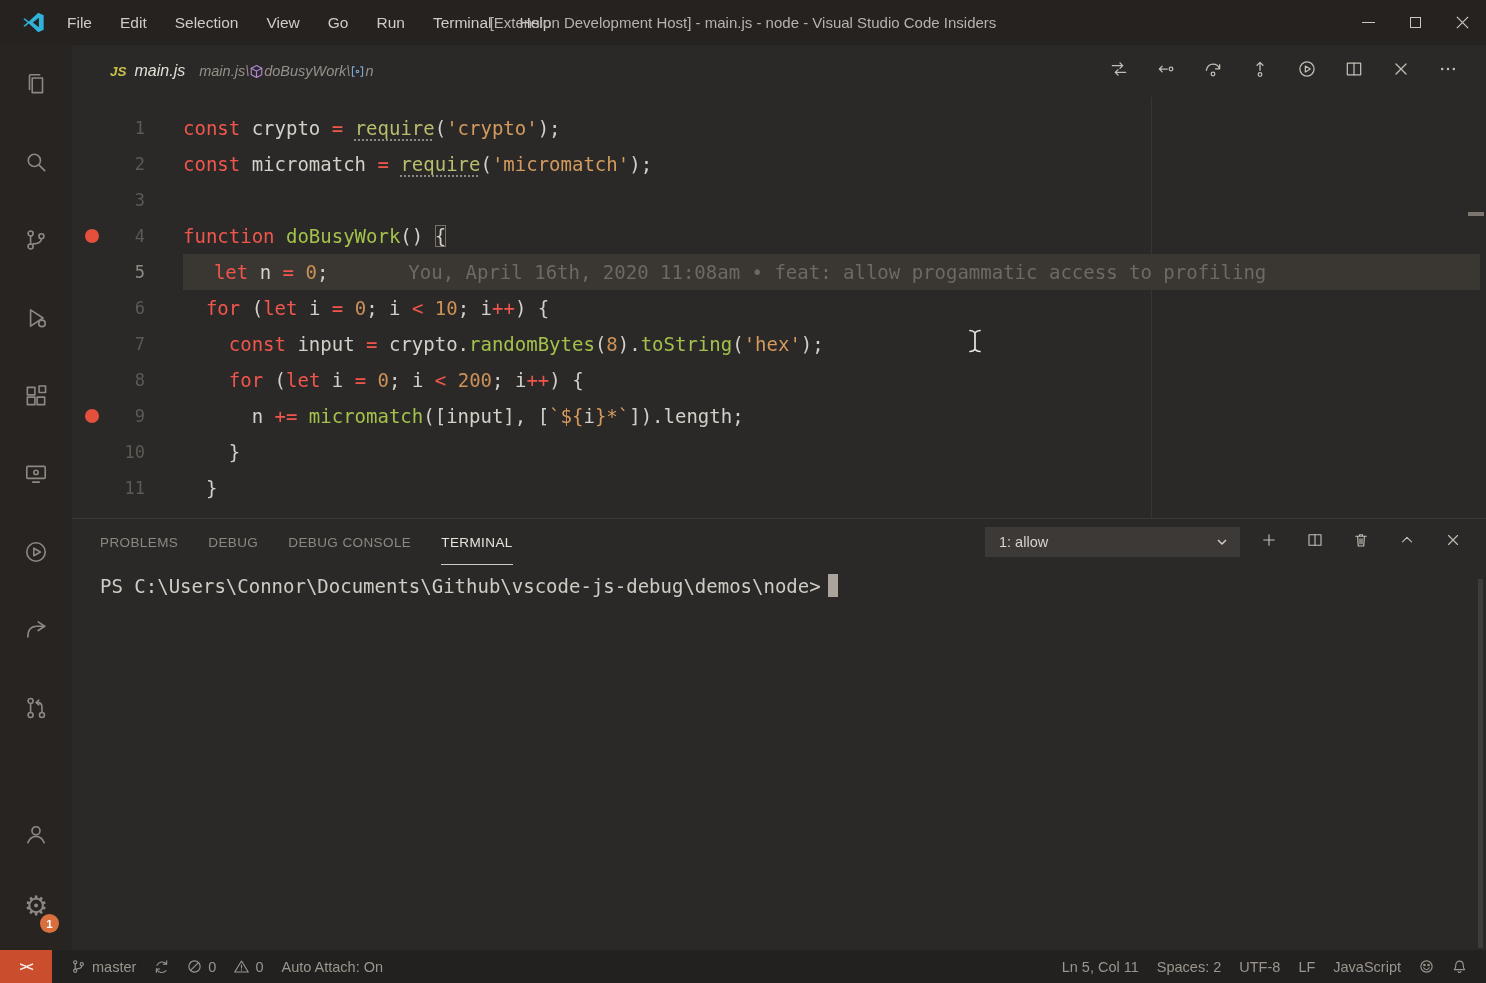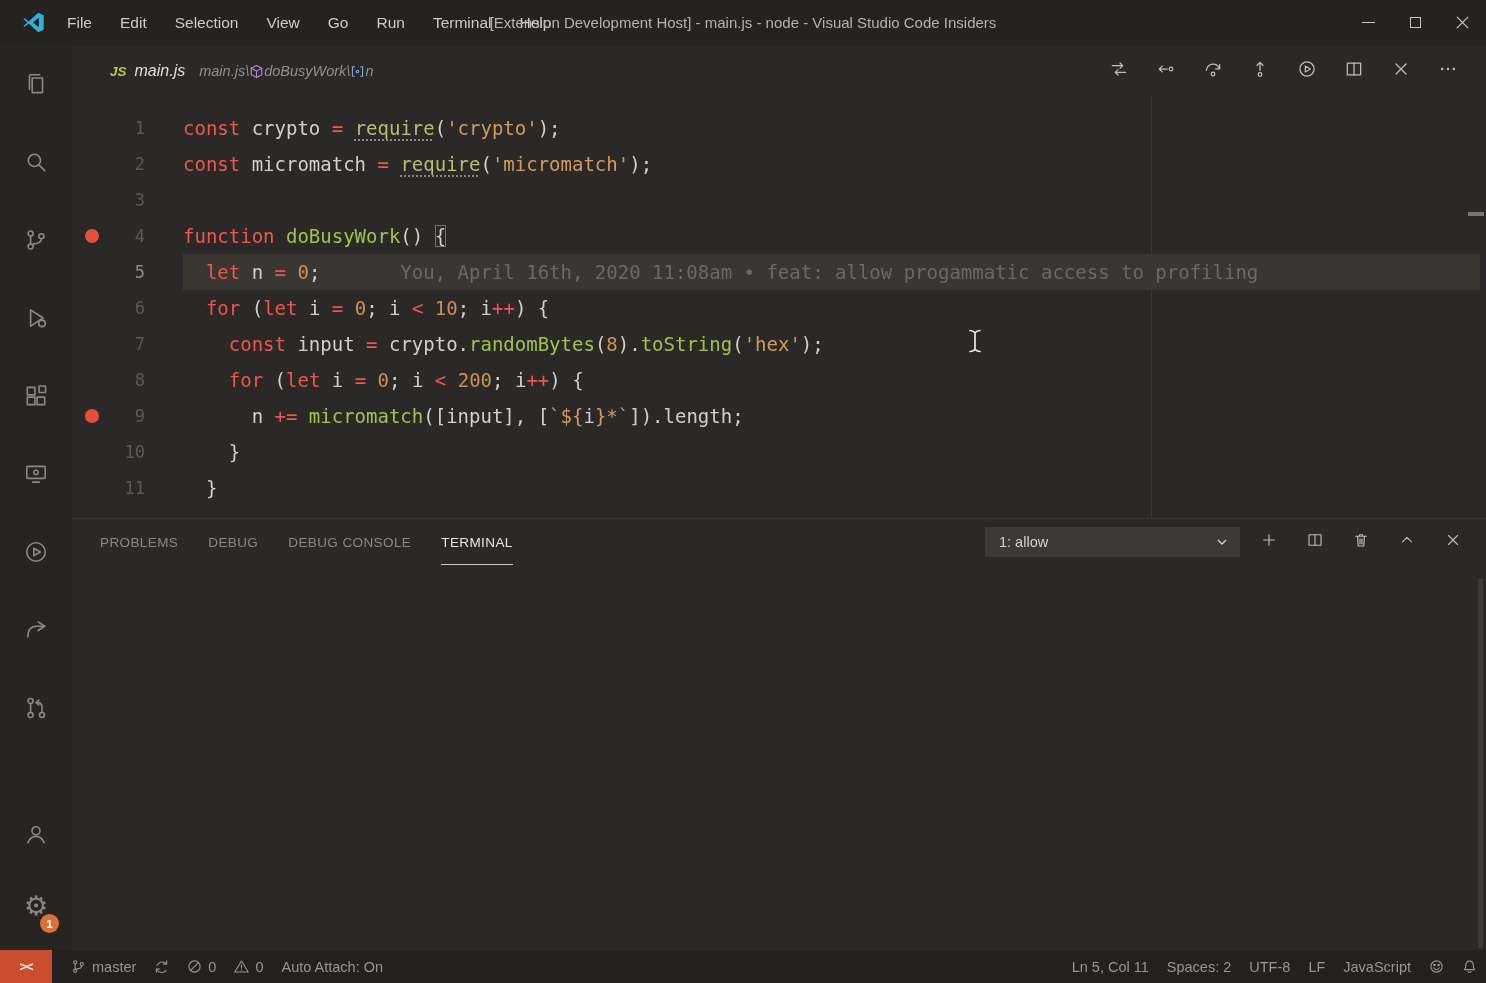--- a/index.html
+++ b/index.html
@@ -59,21 +59,21 @@
   .code-area { flex:1; position:relative; padding-top:13px; overflow:hidden;
     font-family:"DejaVu Sans Mono", monospace; font-size:19px; }
   .ruler { position:absolute; left:1079px; top:0; bottom:0; width:1px; background:#393531; }
   .code-row { display:flex; height:36px; line-height:36px; position:relative; }
   .gutter { width:73px; flex:none; display:flex; }
   .bp { width:40px; display:flex; align-items:center; justify-content:center; }
   .bp.on::before { content:""; width:14px; height:14px; border-radius:50%; background:#e5503c; }
   .lnum { width:33px; text-align:right; color:#5d5954; font-size:17px; }
   .code-row.active .lnum { color:#8f8a83; }
   .line-content { margin-left:38px; white-space:pre; flex:1; }
-  .code-row.active .line-content { background:#3a3631; margin-right:6px; }
+  .code-row.active .line-content { background:#3a3631; margin-right:6px;padding-left:8px; }
   .tk-kw { color:#f1564d; }
   .tk-fn { color:#a2c24c; }
   .tk-str { color:#d49a5e; }
   .tk-num { color:#cc9157; }
   .tk-v, .tk-p { color:#d3cfc9; }
   .tk-req { color:#b9bd6e; text-decoration:underline dotted #8d8882; text-underline-offset:5px; }
   .tk-bm { box-shadow: inset 0 0 0 1px #7a736b; }
   .blame { color:#6e6963; margin-left:80px; }
   .overview-mark { position:absolute; right:2px; top:115px; width:16px; height:4px;
     background:#8a857d; opacity:.85; }
@@ -101,21 +101,21 @@
     background:#3f3b38; }
 
   
   .statusbar { position:absolute; bottom:0; left:0; right:0; height:33px; background:#232120;
     display:flex; align-items:center; color:#9b958e; font-size:14.5px; z-index:30; }
   .remote-ind { width:52px; height:100%; background:#ca4e2d; color:#f7efe9;
     display:flex; align-items:center; justify-content:center; font-weight:bold;
     font-size:13px; letter-spacing:-1px; margin-right:10px; }
   .sb-item { display:flex; align-items:center; gap:6px; padding:0 9px; height:100%; }
   .sb-item .icon svg { width:15px; height:15px; }
-  .sb-right { margin-left:auto; display:flex; height:100%; }
+  .sb-right { margin-left:auto; display:flex; height:100%; padding-right:10px; }
 
   
   .pointer-cursor { position:absolute; left:967px; top:328px; z-index:50; pointer-events:none; }
 </style>
 </head>
 <body>
 
 <div class="app">
 
   <div class="titlebar">
@@ -454,20 +454,26 @@
                     </svg>
                   </span></span>
                 <span class="action"><span class="icon">
                     <svg viewBox="0 0 24 24" fill="none" stroke="currentColor" stroke-width="1.5" stroke-linecap="round" stroke-linejoin="round">
                       <path d="M6 6l12 12M18 6L6 18"></path>
                     </svg>
                   </span></span>
               </span>
           </div>
         </div>
+        <div class="terminal">
+          <div class="prompt-line">
+            <span>PS C:\Users\Connor\Documents\Github\vscode-js-debug\demos\node&gt;</span>
+            <span class="term-cursor"></span>
+          </div>
+        </div>
         <div class="term-scrollbar"></div>
       </div>
 
     </div>
   </div>
 
   <div class="statusbar">
     <div class="remote-ind">
       <span>&gt;&lt;</span>
     </div>

